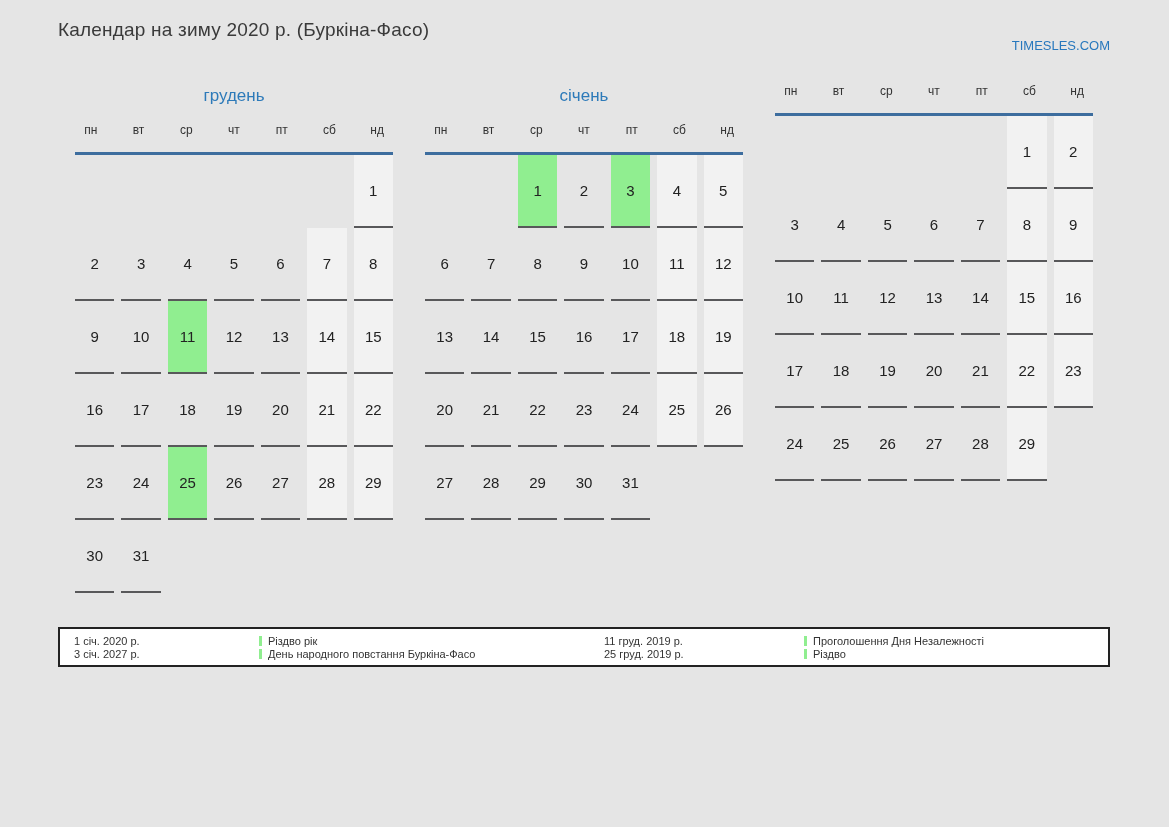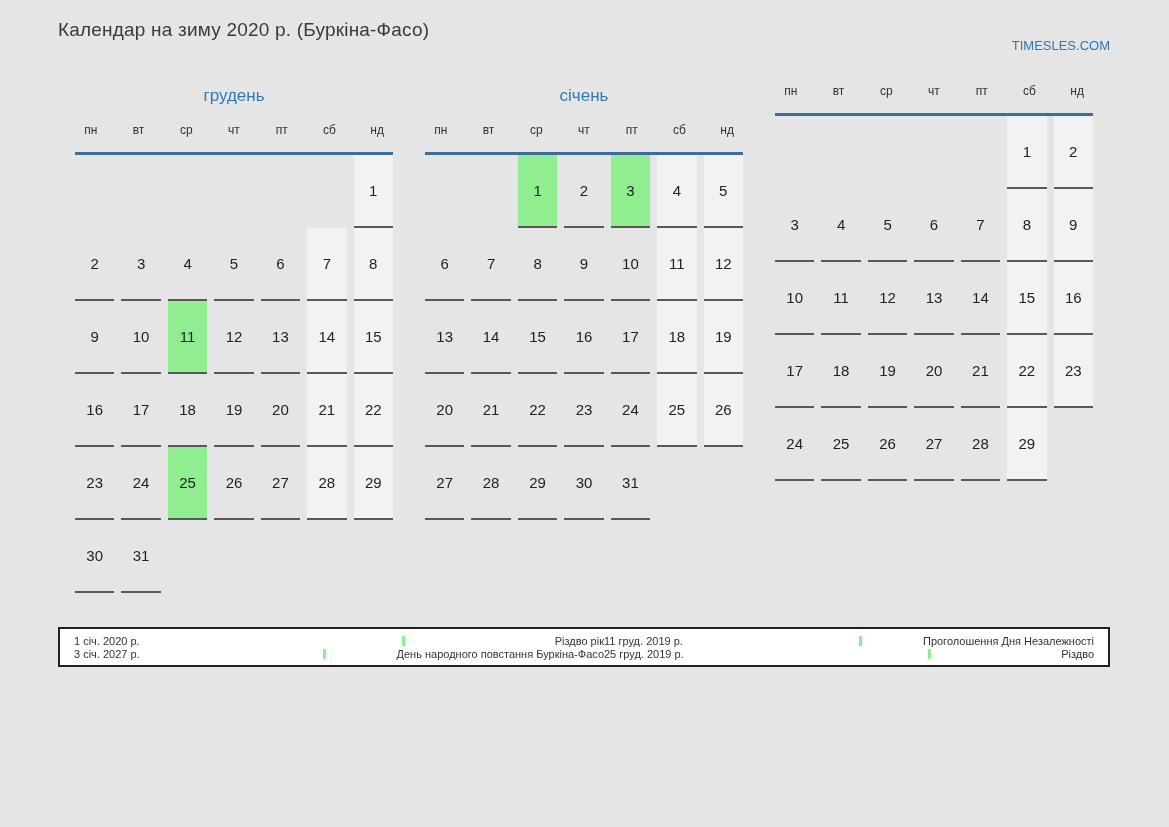--- a/index.html
+++ b/index.html
@@ -46,21 +46,21 @@
 
   
   .legend {
     position: absolute; left: 58px; top: 627px; width: 1052px; height: 40px;
     border: 2px solid #222222; background: #fff;
     display: flex; align-items: center; padding: 0 14px;
   }
   .legend-col { display: block; }
   .legend-col.left { width: 530px; }
   .legend-col.right { flex: 1; }
-  .legend-row { display: flex; align-items: center; height: 13px; justify-content: space-between; }
+  .legend-row { display: flex; align-items: center; height: 13px; }
   .legend-date { font-size: 11px; color: #333333; white-space: nowrap; }
   .legend-col.left .legend-date { width: 185px; }
   .legend-col.right .legend-date { width: 200px; }
   .legend-bar { width: 3px; height: 10px; background: #90ee90; margin-right: 6px; flex: none; }
   .legend-name { font-size: 11px; color: #333333; white-space: nowrap; }
 </style>
 </head>
 <body>
 
 <div class="page">

